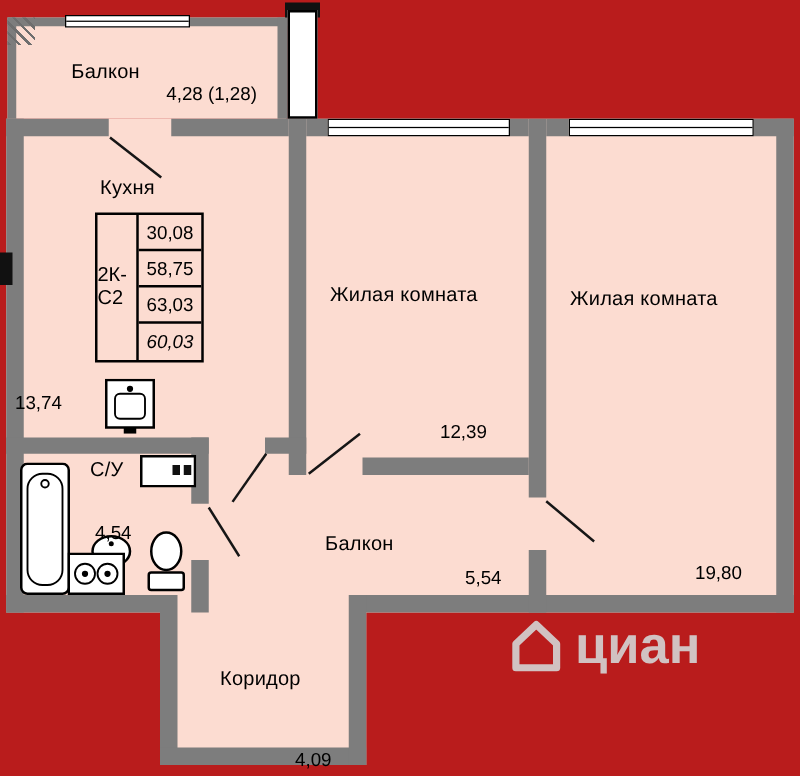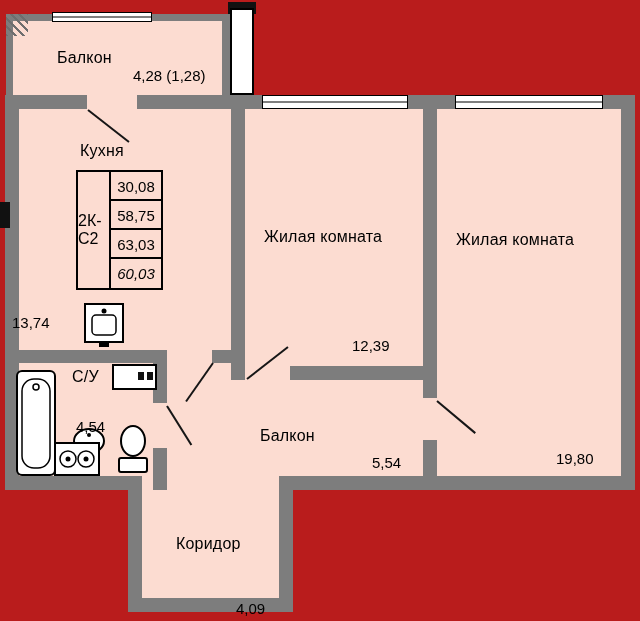--- a/index.html
+++ b/index.html
@@ -154,14 +154,20 @@
   <div class="spec-table">
     <div class="spec-unit">2К-С2</div>
     <div class="spec-col">
       <div class="spec-cell">30,08</div>
       <div class="spec-cell">58,75</div>
       <div class="spec-cell">63,03</div>
       <div class="spec-cell">60,03</div>
     </div>
   </div>
 
+  <div class="watermark">
+    <svg width="46" height="46" viewBox="0 0 48 48">
+      <path d="M7 23 L24 7 L41 23 V43 H7 Z" fill="none" stroke="currentColor" stroke-width="6" stroke-linejoin="round"></path>
+    </svg>
+    <span>циан</span>
+  </div>
 
 </div>
 
 </body></html>

